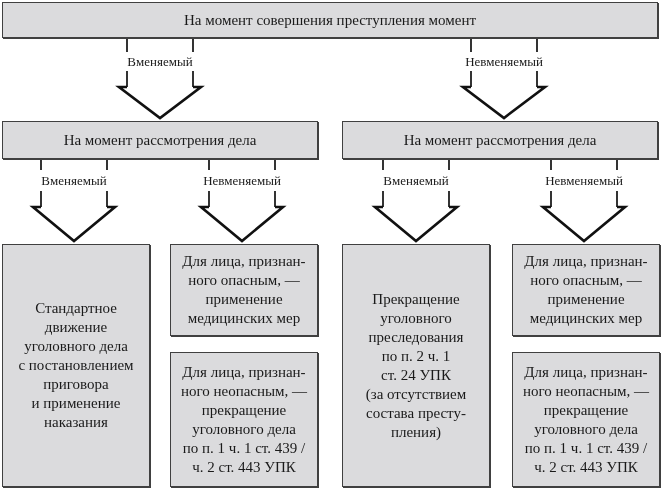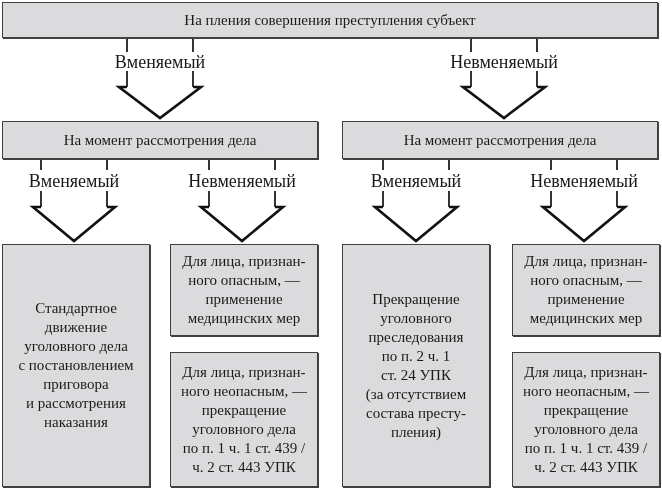--- a/index.html
+++ b/index.html
@@ -34,21 +34,21 @@
   .header-text {
     font-size: 15px;
   }
   .outcome-text {
     font-size: 15px;
     line-height: 19px;
   }
   .arrow-label {
     position: absolute;
     transform: translateX(-50%);
-    font-size: 18px;
+    font-size: 13px;
     white-space: nowrap;
     line-height: 18px;
     color: var(--text, #1a1a1a);
   }
   .arrows-layer {
     position: absolute;
     left: 0;
     top: 0;
     pointer-events: none;
   }
@@ -90,21 +90,21 @@
       <path class="arrow-shaft" d="M383,160 V170 M449,160 V170 M383,191 V207 M449,191 V207"></path>
       <path class="arrow-head" d="M383,207 H375 L416,241 L457,207 H449"></path>
     </g>
     <g>
       <path class="arrow-shaft" d="M551,160 V170 M617,160 V170 M551,191 V207 M617,191 V207"></path>
       <path class="arrow-head" d="M551,207 H543 L584,241 L625,207 H617"></path>
     </g>
   </svg>
 
   <div class="gbox" style="left:2px; top:2px; width:656px; height:36px;">
-    <span class="txt header-text">На пления совершения преступления субъект</span>
+    <span class="txt header-text">На момент совершения преступления момент</span>
   </div>
 
   <div class="arrow-label" style="left:160px; top:53px;">Вменяемый</div>
   <div class="arrow-label" style="left:504px; top:53px;">Невменяемый</div>
 
   <div class="gbox" style="left:2px; top:121px; width:316px; height:38px;">
     <span class="txt header-text">На момент рассмотрения дела</span>
   </div>
   <div class="gbox" style="left:342px; top:121px; width:316px; height:38px;">
     <span class="txt header-text">На момент рассмотрения дела</span>
@@ -114,21 +114,21 @@
   <div class="arrow-label" style="left:242px; top:172px;">Невменяемый</div>
   <div class="arrow-label" style="left:416px; top:172px;">Вменяемый</div>
   <div class="arrow-label" style="left:584px; top:172px;">Невменяемый</div>
 
   <div class="gbox" style="left:2px; top:244px; width:148px; height:243px;">
     <span class="txt outcome-text">Стандартное
 движение
 уголовного дела
 с постановлением
 приговора
-и рассмотрения
+и применение
 наказания</span>
   </div>
 
   <div class="gbox" style="left:170px; top:244px; width:148px; height:92px;">
     <span class="txt outcome-text">Для лица, признан-
 ного опасным, —
 применение
 медицинских мер</span>
   </div>
   <div class="gbox" style="left:170px; top:352px; width:148px; height:135px;">

